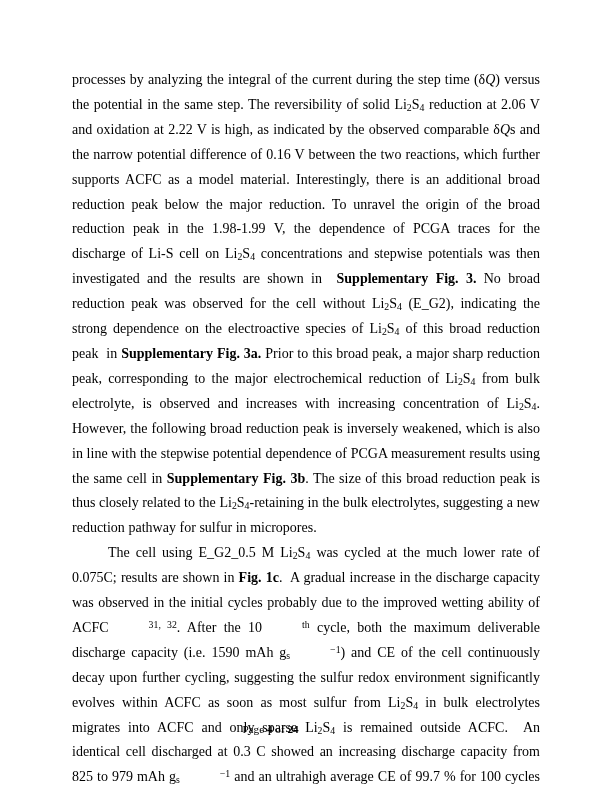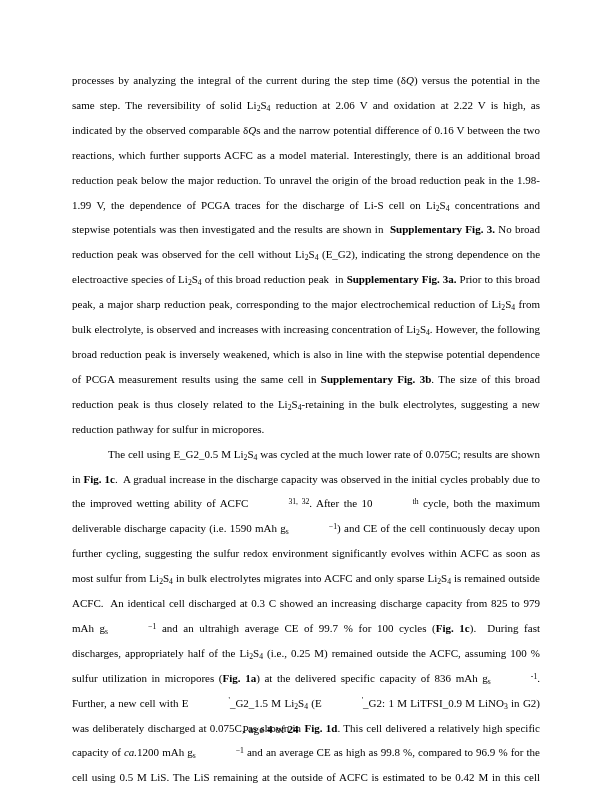--- a/index.html
+++ b/index.html
@@ -17,21 +17,21 @@
     overflow: hidden;
   }
   .text-column {
     position: absolute;
     left: 72px;
     top: 68px;
     width: 468px;
   }
   p.para {
     margin: 0;
-    font-size: 11px;
+    font-size: 14px;
     line-height: 24.9px;
     text-align: justify;
     text-justify: inter-word;
     text-indent: 36px;
     hyphens: none;
     word-spacing: 0.1px;
   }
   p.para.no-indent {
     text-indent: 0;
   }

